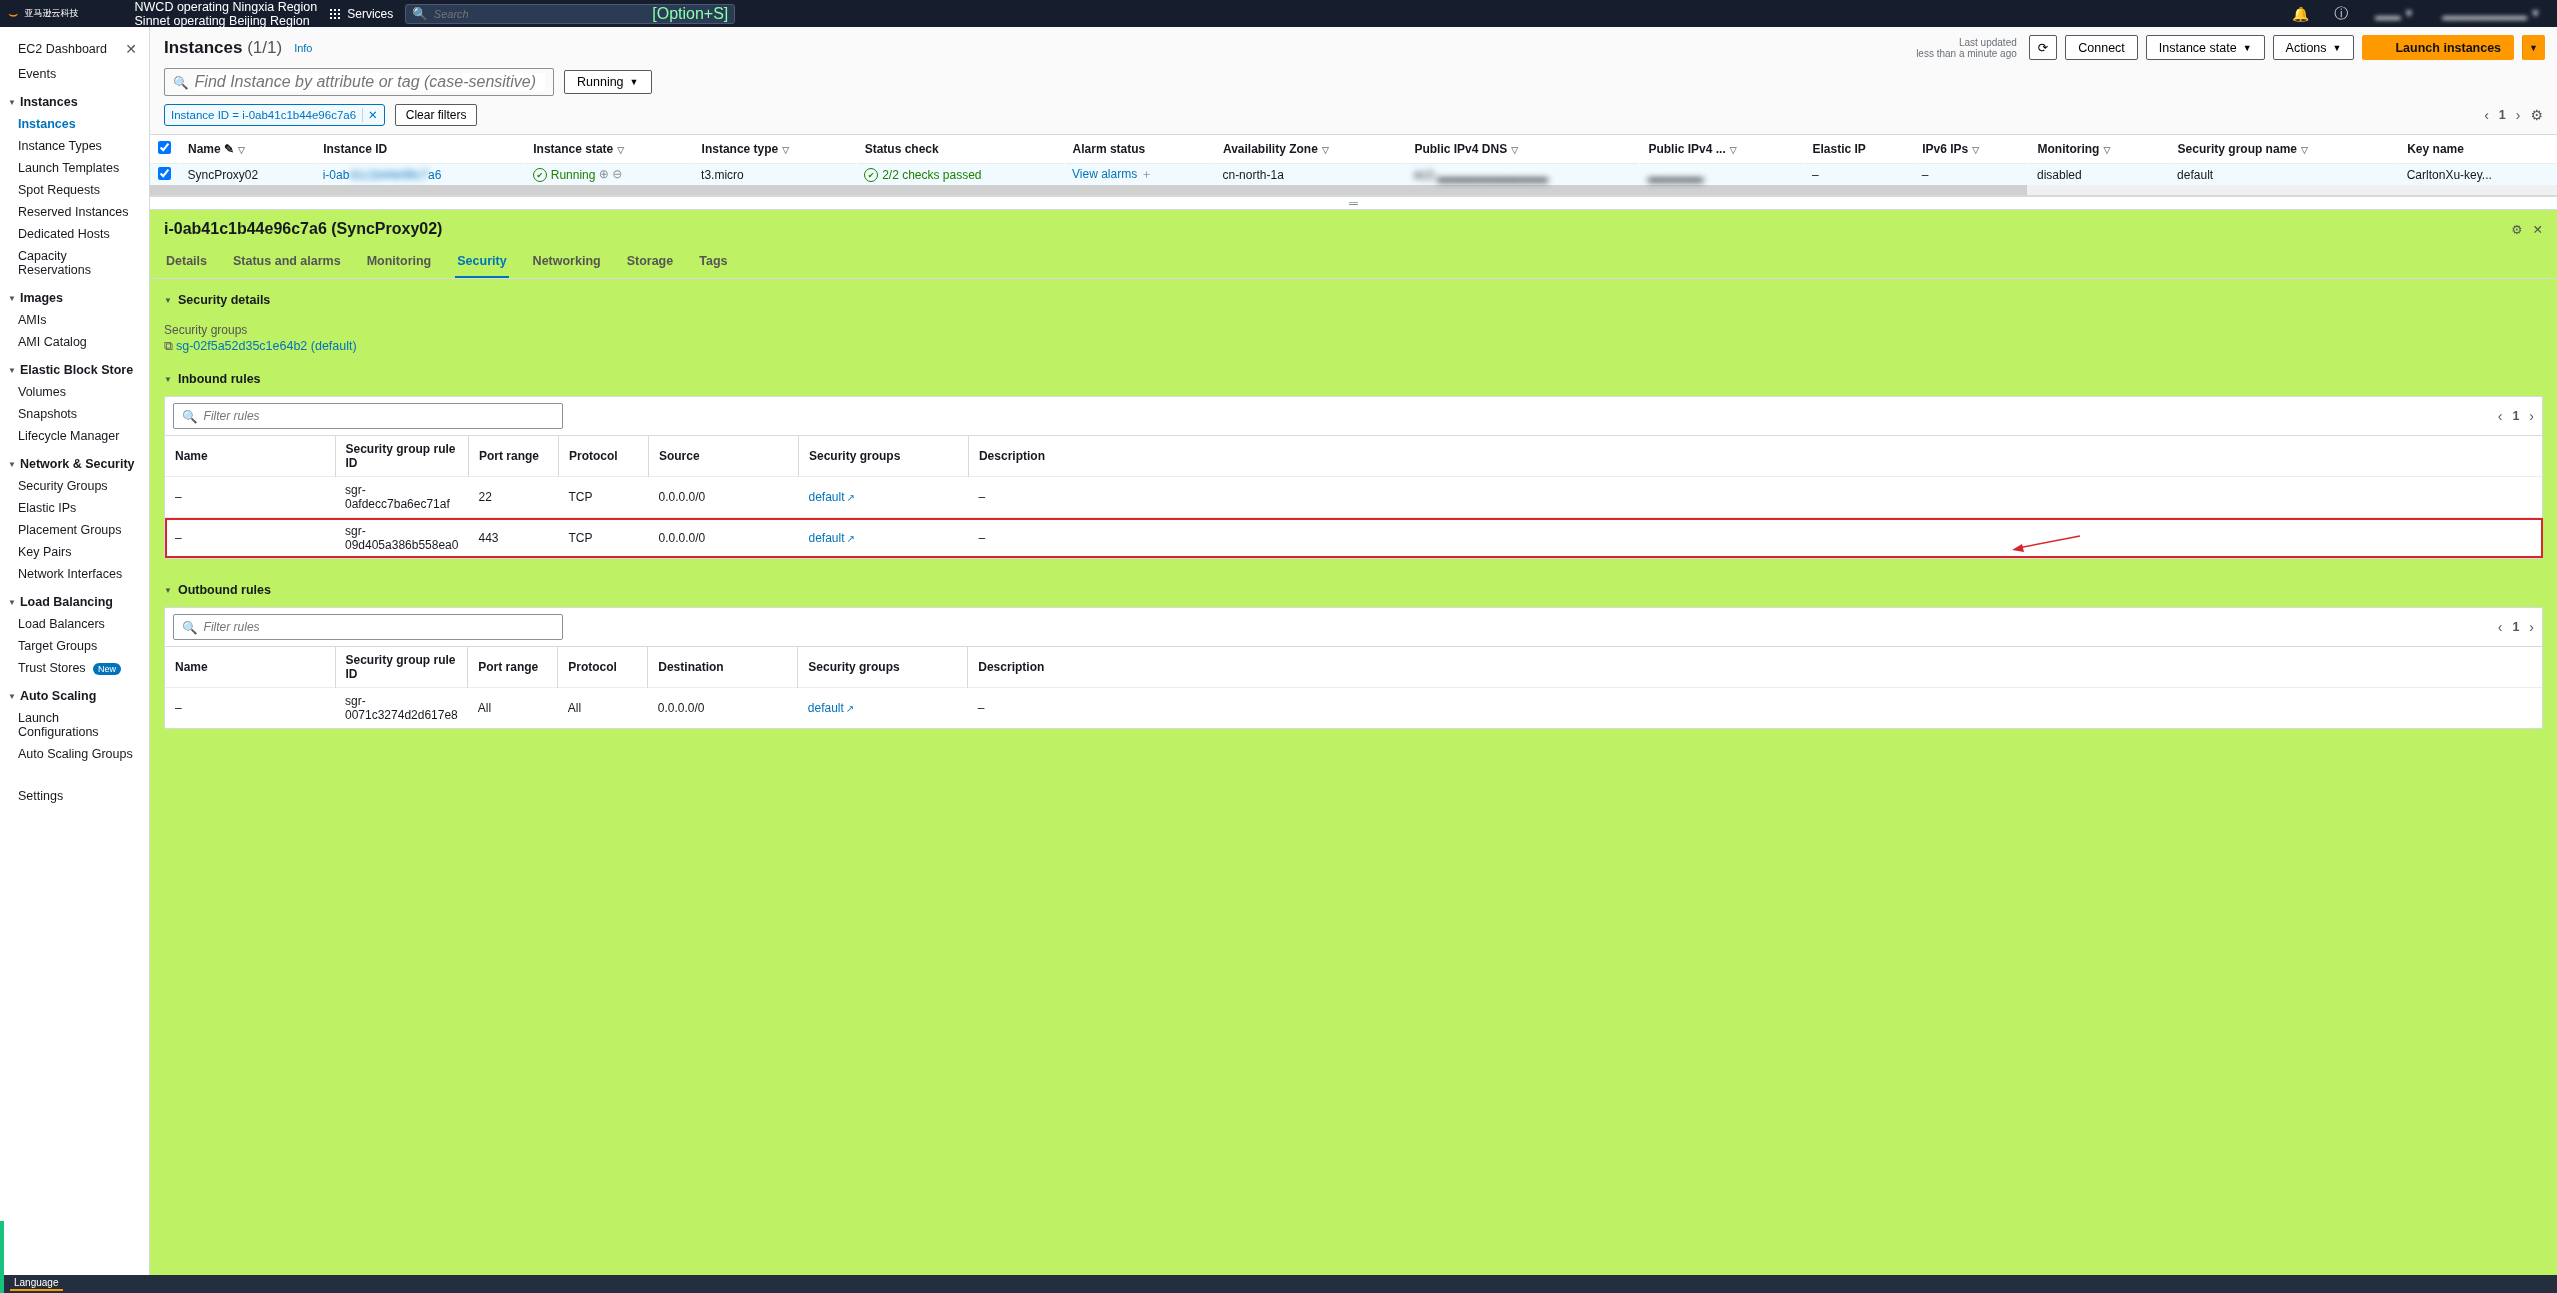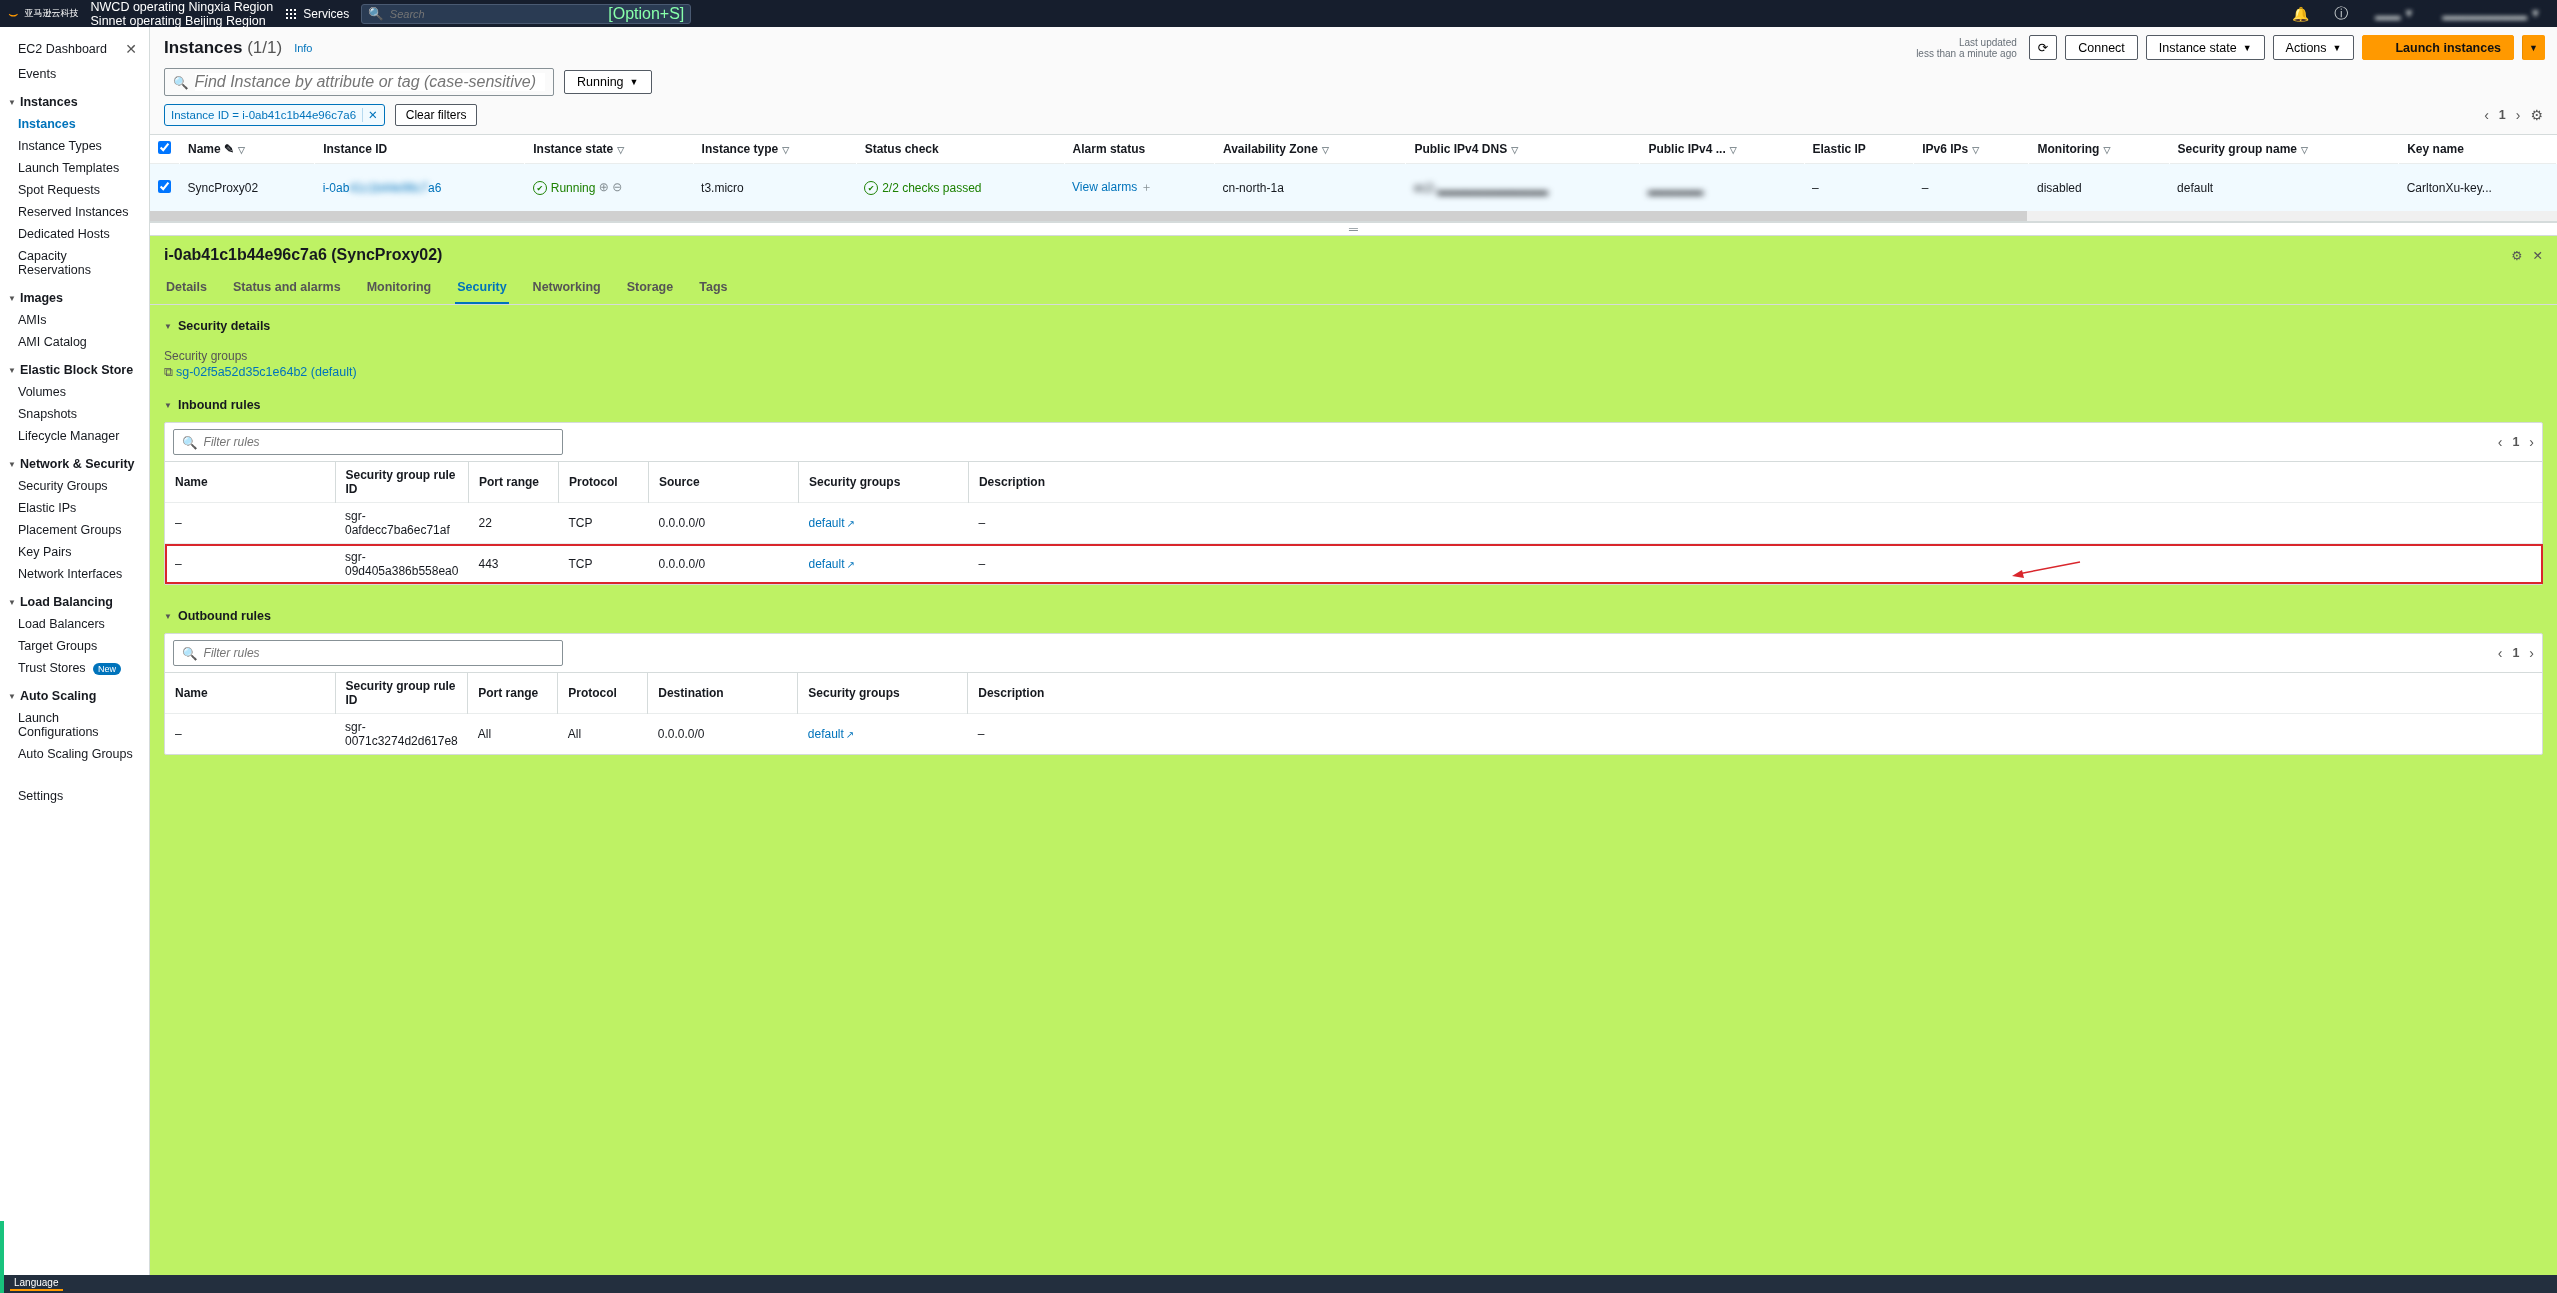--- a/index.html
+++ b/index.html
@@ -14,21 +14,21 @@
     --muted:#687078;
     --bg:#ffffff;
     --panel-bg:#fafafa;
   }
   body{font-size:12.5px;color:var(--text);background:#f2f3f3;overflow:hidden;}
 
   
   .topnav{height:27px;background:var(--aws-navy);display:flex;align-items:center;color:#fff;padding:0 8px;gap:12px;}
   .topnav .logo-block{display:flex;align-items:center;gap:6px;font-size:9px;line-height:9px;}
   .topnav .logo-swoosh{color:var(--aws-orange);font-size:16px;line-height:10px;}
-  .topnav .region-lines{display:flex;flex-direction:column;justify-content:center;}
+  .topnav .region-lines{display:flex;flex-direction:column;justify-content:center;margin-left:44px;}
   .topnav .services-btn{display:flex;align-items:center;gap:6px;font-size:12px;cursor:pointer;}
   .grid-icon{display:inline-block;width:12px;height:12px;position:relative;}
   .grid-icon::before{content:"";position:absolute;inset:0;background:
     radial-gradient(circle,#fff 1px,transparent 1.2px) 0 0/4px 4px;}
   .search-wrap{flex:0 0 330px;height:20px;background:#2a3b53;border:1px solid #4a5a72;border-radius:3px;display:flex;align-items:center;padding:0 6px;gap:6px;color:#aab;}
   .search-wrap input{flex:1;background:transparent;border:0;outline:0;color:#fff;font-style:italic;font-size:11px;}
   .search-hint{color:#8fa;font-size:16px;}
   .topnav .spacer{flex:1;}
   .topnav .ico{width:28px;text-align:center;font-size:14px;cursor:pointer;color:#d5dbdb;}
   .topnav .acct{font-size:11px;color:#d5dbdb;padding:0 8px;cursor:pointer;filter:blur(2px);} 
@@ -71,21 +71,21 @@
   .pager{margin-left:auto;display:flex;align-items:center;gap:10px;color:#555;}
   .pager .pg{cursor:pointer;font-size:14px;}
   .pager .num{font-weight:700;}
   .gear{cursor:pointer;font-size:14px;color:#555;}
 
   
   .tbl-wrap{border-top:1px solid var(--border);border-bottom:1px solid var(--border);overflow-x:auto;background:#fff;position:relative;}
   table.grid{width:100%;border-collapse:collapse;font-size:12px;}
   table.grid th{text-align:left;padding:6px 8px;font-weight:700;border-right:1px solid transparent;white-space:nowrap;position:relative;}
   table.grid th .sort{color:#879196;font-size:9px;margin-left:4px;}
-  table.grid td{padding:15px 8px;white-space:nowrap;border-top:1px solid var(--border2);}
+  table.grid td{padding:2px 8px;white-space:nowrap;border-top:1px solid var(--border2);}
   table.grid tbody tr.sel{background:#f1faff;}
   .status-ok{color:#1d8102;display:inline-flex;align-items:center;gap:4px;}
   .status-ok::before{content:"✔";display:inline-flex;align-items:center;justify-content:center;width:12px;height:12px;border:1.5px solid #1d8102;border-radius:50%;font-size:8px;}
   .link{color:var(--link);cursor:pointer;}
   .hscroll{height:10px;background:#f0f0f0;}
   .hscroll .thumb{height:100%;width:78%;background:#d0d0d0;}
 
   
   .splitter{height:14px;display:flex;align-items:center;justify-content:center;background:#fff;border-top:1px solid var(--border);border-bottom:1px solid var(--border);color:#879196;cursor:row-resize;}
 

